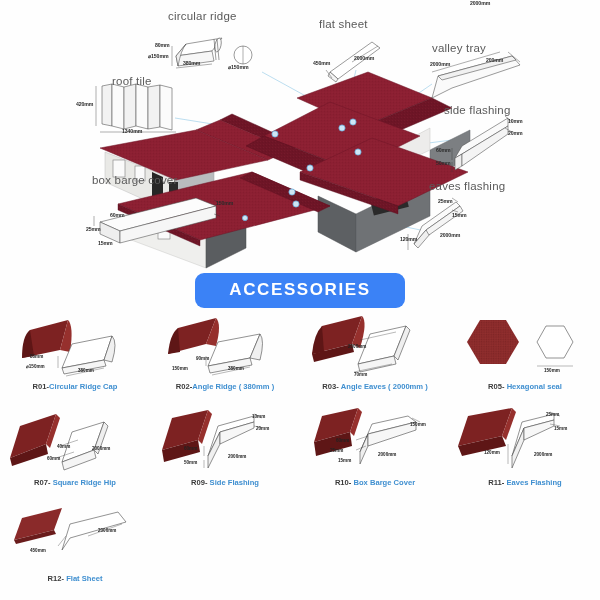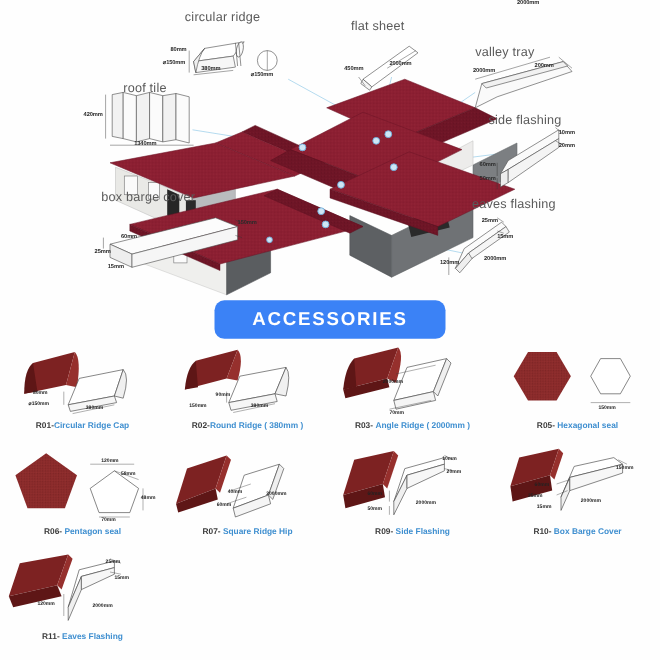--- a/index.html
+++ b/index.html
@@ -337,21 +337,21 @@
         </g>
         <g stroke="#333" stroke-width="0.35" fill="none">
           <line x1="56" y1="46" x2="56" y2="56"></line>
           <line x1="62" y1="65" x2="100" y2="57"></line>
         </g>
       </svg>
       <div class="dim-s" style="left:46px; top:46px;">90mm</div>
       <div class="dim-s" style="left:22px; top:56px;">150mm</div>
       <div class="dim-s" style="left:78px; top:56px;">380mm</div>
       <div class="cell-label">
-        <span class="code">R02-</span><span class="name">Round Ridge ( 380mm )</span>
+        <span class="code">R02-</span><span class="name">Angle Ridge ( 380mm )</span>
       </div>
     </div>
 
     <div class="cell">
       <svg class="cell-art" viewBox="0 0 150 72">
         <path d="M12 44 L22 16 L62 6 L52 34 Z" fill="#7d2222"></path>
         <path d="M12 44 Q14 24 22 16 L24 42 Z" fill="#5e1616"></path>
         <path d="M52 34 L62 6 Q68 12 60 38 Z" fill="#96302d"></path>
         <path d="M12 44 L52 34 L54 42 L14 52 Z" fill="#5e1616"></path>
         <g fill="#ffffff" stroke="#4a4a4a" stroke-width="0.6">
@@ -360,58 +360,39 @@
           <path d="M94 46 L106 16 L110 20 L98 50 Z" fill="#efefef"></path>
         </g>
         <g stroke="#333" stroke-width="0.35" fill="none">
           <line x1="60" y1="30" x2="96" y2="22"></line>
           <line x1="54" y1="62" x2="92" y2="54"></line>
         </g>
       </svg>
       <div class="dim-s" style="left:48px; top:34px;">2000mm</div>
       <div class="dim-s" style="left:54px; top:62px;">70mm</div>
       <div class="cell-label">
-        <span class="code">R03-</span> <span class="name">Angle Ridge ( 2000mm )</span>
+        <span class="code">R03-</span> <span class="name">Angle Eaves ( 2000mm )</span>
       </div>
     </div>
 
 
     <div class="cell">
       <svg class="cell-art" viewBox="0 0 150 72">
         <polygon points="30,10 56,10 69,32 56,54 30,54 17,32" fill="url(#granuleSeal)"></polygon>
         <polygon points="96,16 114,16 123,32 114,48 96,48 87,32" fill="#ffffff" stroke="#4a4a4a" stroke-width="0.6"></polygon>
         <g stroke="#333" stroke-width="0.35" fill="none">
           <line x1="87" y1="56" x2="123" y2="56"></line>
         </g>
       </svg>
       <div class="dim-s" style="left:94px; top:58px;">150mm</div>
       <div class="cell-label">
         <span class="code">R05-</span> <span class="name">Hexagonal seal</span>
       </div>
     </div>
 
-    <div class="cell">
-      <svg class="cell-art" viewBox="0 0 150 72">
-        <polygon points="42,6 70,26 59,56 25,56 14,26" fill="url(#granuleSeal)"></polygon>
-        <polygon points="104,22 126,38 118,60 90,60 82,38" fill="#ffffff" stroke="#4a4a4a" stroke-width="0.6"></polygon>
-        <g stroke="#333" stroke-width="0.35" fill="none">
-          <line x1="82" y1="16" x2="122" y2="16"></line>
-          <line x1="104" y1="22" x2="126" y2="30"></line>
-          <line x1="130" y1="38" x2="130" y2="58"></line>
-          <line x1="90" y1="64" x2="118" y2="64"></line>
-        </g>
-      </svg>
-      <div class="dim-s" style="left:92px; top:10px;">120mm</div>
-      <div class="dim-s" style="left:110px; top:22px;">58mm</div>
-      <div class="dim-s" style="left:128px; top:44px;">48mm</div>
-      <div class="dim-s" style="left:92px; top:64px;">70mm</div>
-      <div class="cell-label">
-        <span class="code">R06-</span> <span class="name">Pentagon seal</span>
-      </div>
-    </div>
 
     <div class="cell">
       <svg class="cell-art" viewBox="0 0 150 72">
         <path d="M10 52 L20 20 L56 8 L46 38 Z" fill="#7d2222"></path>
         <path d="M10 52 L46 38 L48 48 L12 60 Z" fill="#5e1616"></path>
         <path d="M46 38 L56 8 L60 12 L50 42 Z" fill="#96302d"></path>
         <g fill="#ffffff" stroke="#4a4a4a" stroke-width="0.6">
           <path d="M62 56 L72 26 L104 16 L94 44 Z"></path>
           <path d="M62 56 L94 44 L96 52 L64 64 Z" fill="#f5f5f5"></path>
           <path d="M94 44 L104 16 L108 20 L98 48 Z" fill="#efefef"></path>
@@ -501,15 +482,33 @@
       </svg>
       <div class="dim-s" style="left:96px; top:6px;">25mm</div>
       <div class="dim-s" style="left:104px; top:20px;">15mm</div>
       <div class="dim-s" style="left:34px; top:44px;">120mm</div>
       <div class="dim-s" style="left:84px; top:46px;">2000mm</div>
       <div class="cell-label">
         <span class="code">R11-</span> <span class="name">Eaves Flashing</span>
       </div>
     </div>
 
+    <div class="cell">
+      <svg class="cell-art" viewBox="0 0 150 72">
+        <path d="M14 38 L22 16 L62 6 L54 28 Z" fill="#8a2a2a"></path>
+        <path d="M14 38 L54 28 L56 32 L16 42 Z" fill="#6a1c1c"></path>
+        <g fill="#ffffff" stroke="#4a4a4a" stroke-width="0.6">
+          <path d="M62 48 L70 22 L118 10 L126 20 L70 36 Z"></path>
+        </g>
+        <g stroke="#333" stroke-width="0.35" fill="none">
+          <line x1="58" y1="44" x2="66" y2="34"></line>
+          <line x1="88" y1="34" x2="122" y2="22"></line>
+        </g>
+      </svg>
+      <div class="dim-s" style="left:30px; top:46px;">450mm</div>
+      <div class="dim-s" style="left:98px; top:26px;">2000mm</div>
+      <div class="cell-label">
+        <span class="code">R12-</span> <span class="name">Flat Sheet</span>
+      </div>
+    </div>
 
   </div>
 </div>
 
 </body></html>

